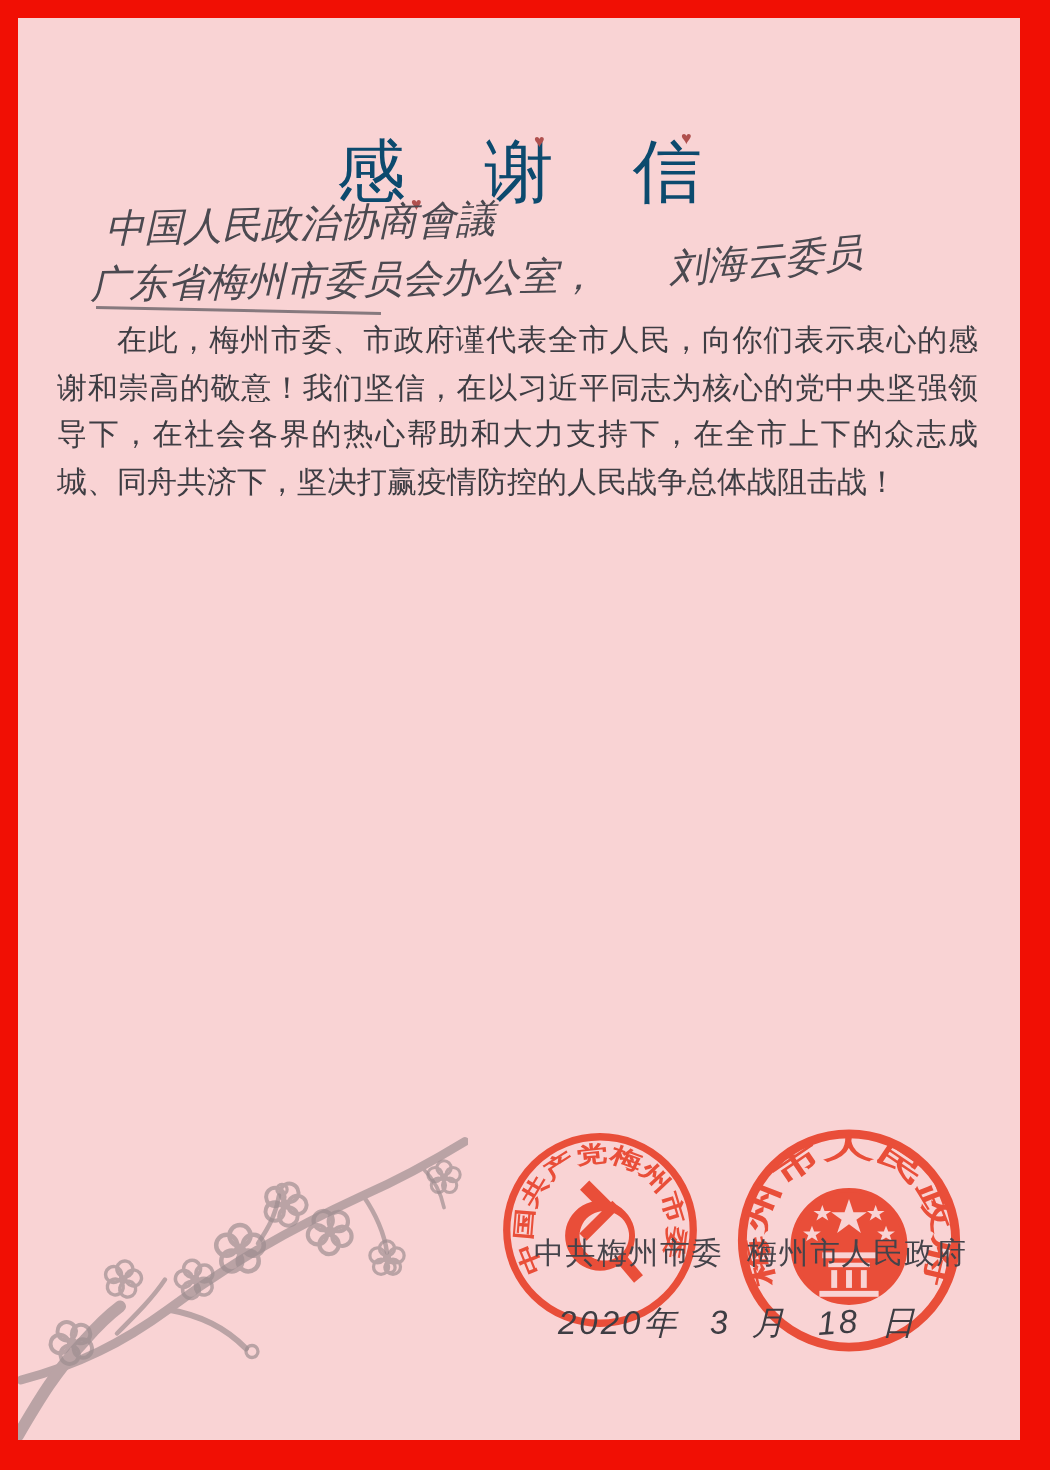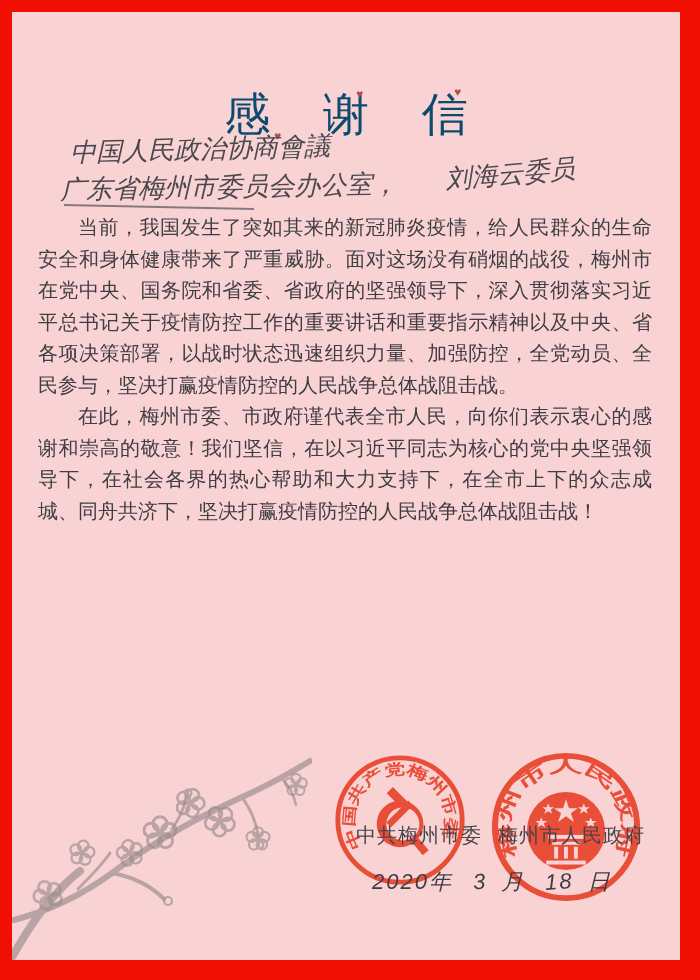--- a/index.html
+++ b/index.html
@@ -111,21 +111,20 @@
     <span class="heart" style="top:76px;left:344px;">♥</span>
     <span class="heart" style="top:74px;left:442px;">♥</span>
 
     <div class="hand hand1">中国人民政治协商會議</div>
     <div class="hand hand2">
       <span>广东省梅州市委员会办公室，</span><span class="hand-signee">刘海云委员</span>
     </div>
     <div class="hand-underline"></div>
 
     <div class="body-text">
-      <p>当前，我国发生了突如其来的新冠肺炎疫情，给人民群众的生命安全和身体健康带来了严重威胁。面对这场没有硝烟的战役，梅州市在党中央、国务院和省委、省政府的坚强领导下，深入贯彻落实习近平总书记关于疫情防控工作的重要讲话和重要指示精神以及中央、省各项决策部署，以战时状态迅速组织力量、加强防控，全党动员、全民参与，坚决打赢疫情防控的人民战争总体战阻击战。</p>
       <p>在此，梅州市委、市政府谨代表全市人民，向你们表示衷心的感谢和崇高的敬意！我们坚信，在以习近平同志为核心的党中央坚强领导下，在社会各界的热心帮助和大力支持下，在全市上下的众志成城、同舟共济下，坚决打赢疫情防控的人民战争总体战阻击战！</p>
     </div>
 
     <div class="sig-area">
 
       <svg class="seal seal-left" width="136" height="136" viewBox="0 0 140 140">
         <defs>
           <path id="sealArcL" d="M31.5,97 A47,47 0 1 1 108.5,97" fill="none"></path>
         </defs>
         <circle cx="70" cy="70" r="64" fill="none" stroke="#e8432c" stroke-width="5"></circle>

